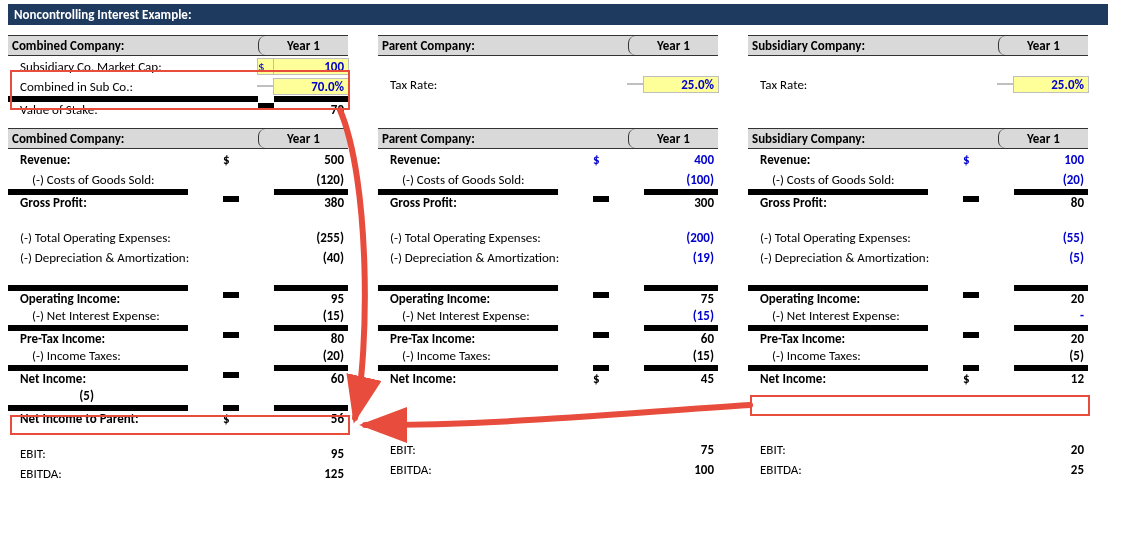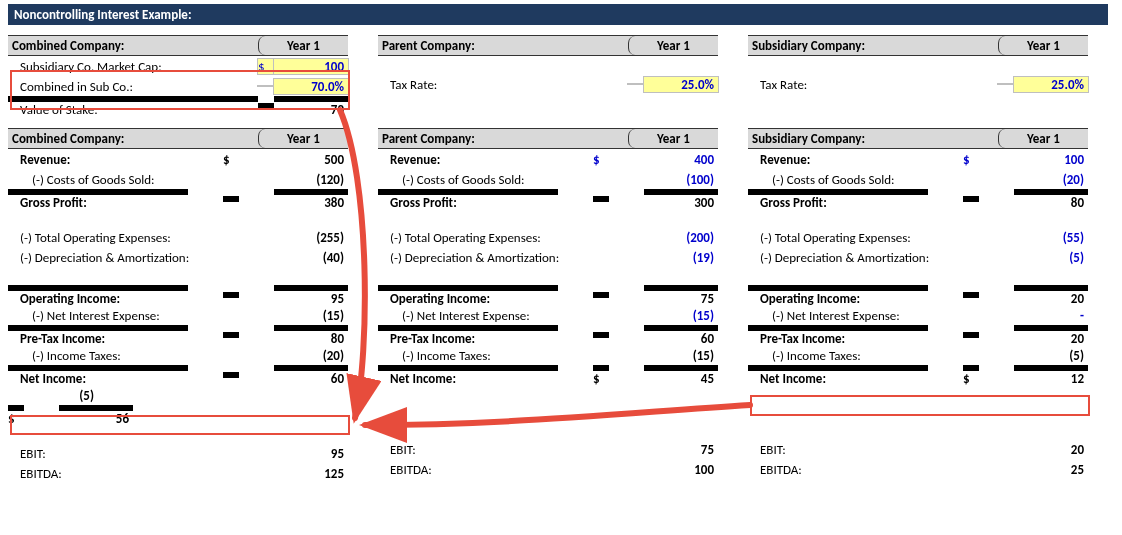--- a/index.html
+++ b/index.html
@@ -201,20 +201,21 @@
     <div class="line bold" data-name="net-income-row">
       <div class="label bt" data-name="row-label">Net Income:</div>
       <div class="cur bt"></div>
       <div class="val bt" data-name="cell-value">60</div>
     </div>
     <div class="line" data-name="nci-row">
       <div class="cur"></div>
       <div class="val" data-name="cell-value">(5)</div>
     </div>
     <div class="line bold" data-name="ni-to-parent-row">
+      <div class="label bt" data-name="row-label">Net Income to Parent:</div>
       <div class="cur bt" data-name="currency-symbol">$</div>
       <div class="val bt" data-name="cell-value">56</div>
     </div>
     <div class="spacer"></div>
     <div class="line" data-name="ebit-row">
       <div class="label" data-name="row-label">EBIT:</div>
       <div class="cur"></div>
       <div class="val" data-name="cell-value">95</div>
     </div>
     <div class="line" data-name="ebitda-row">

